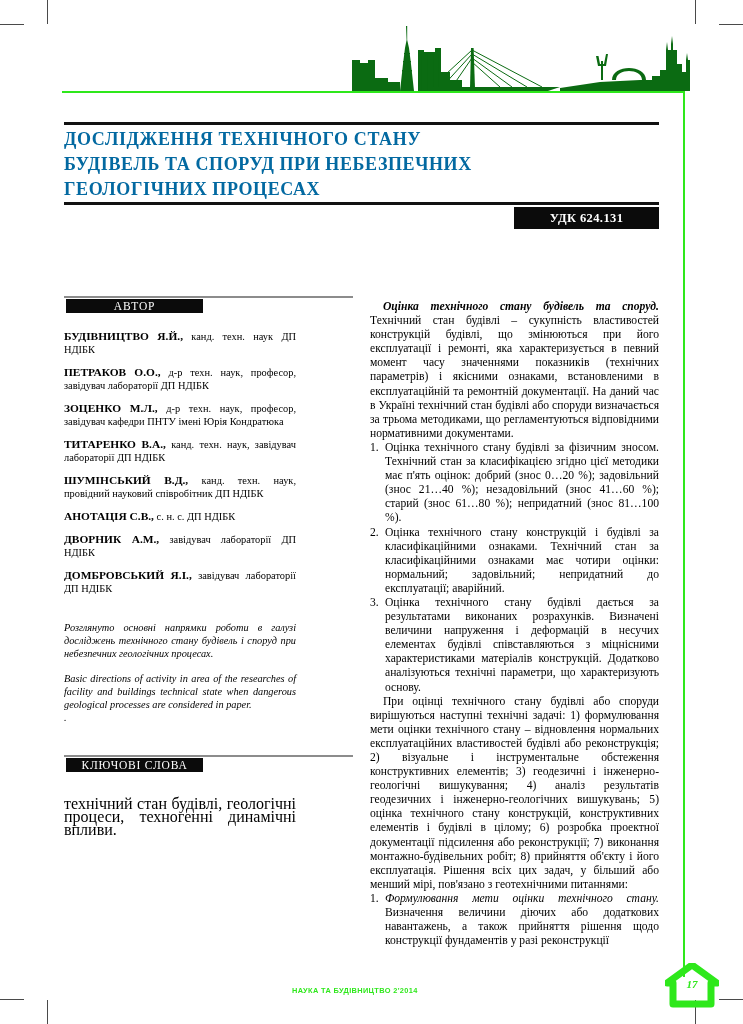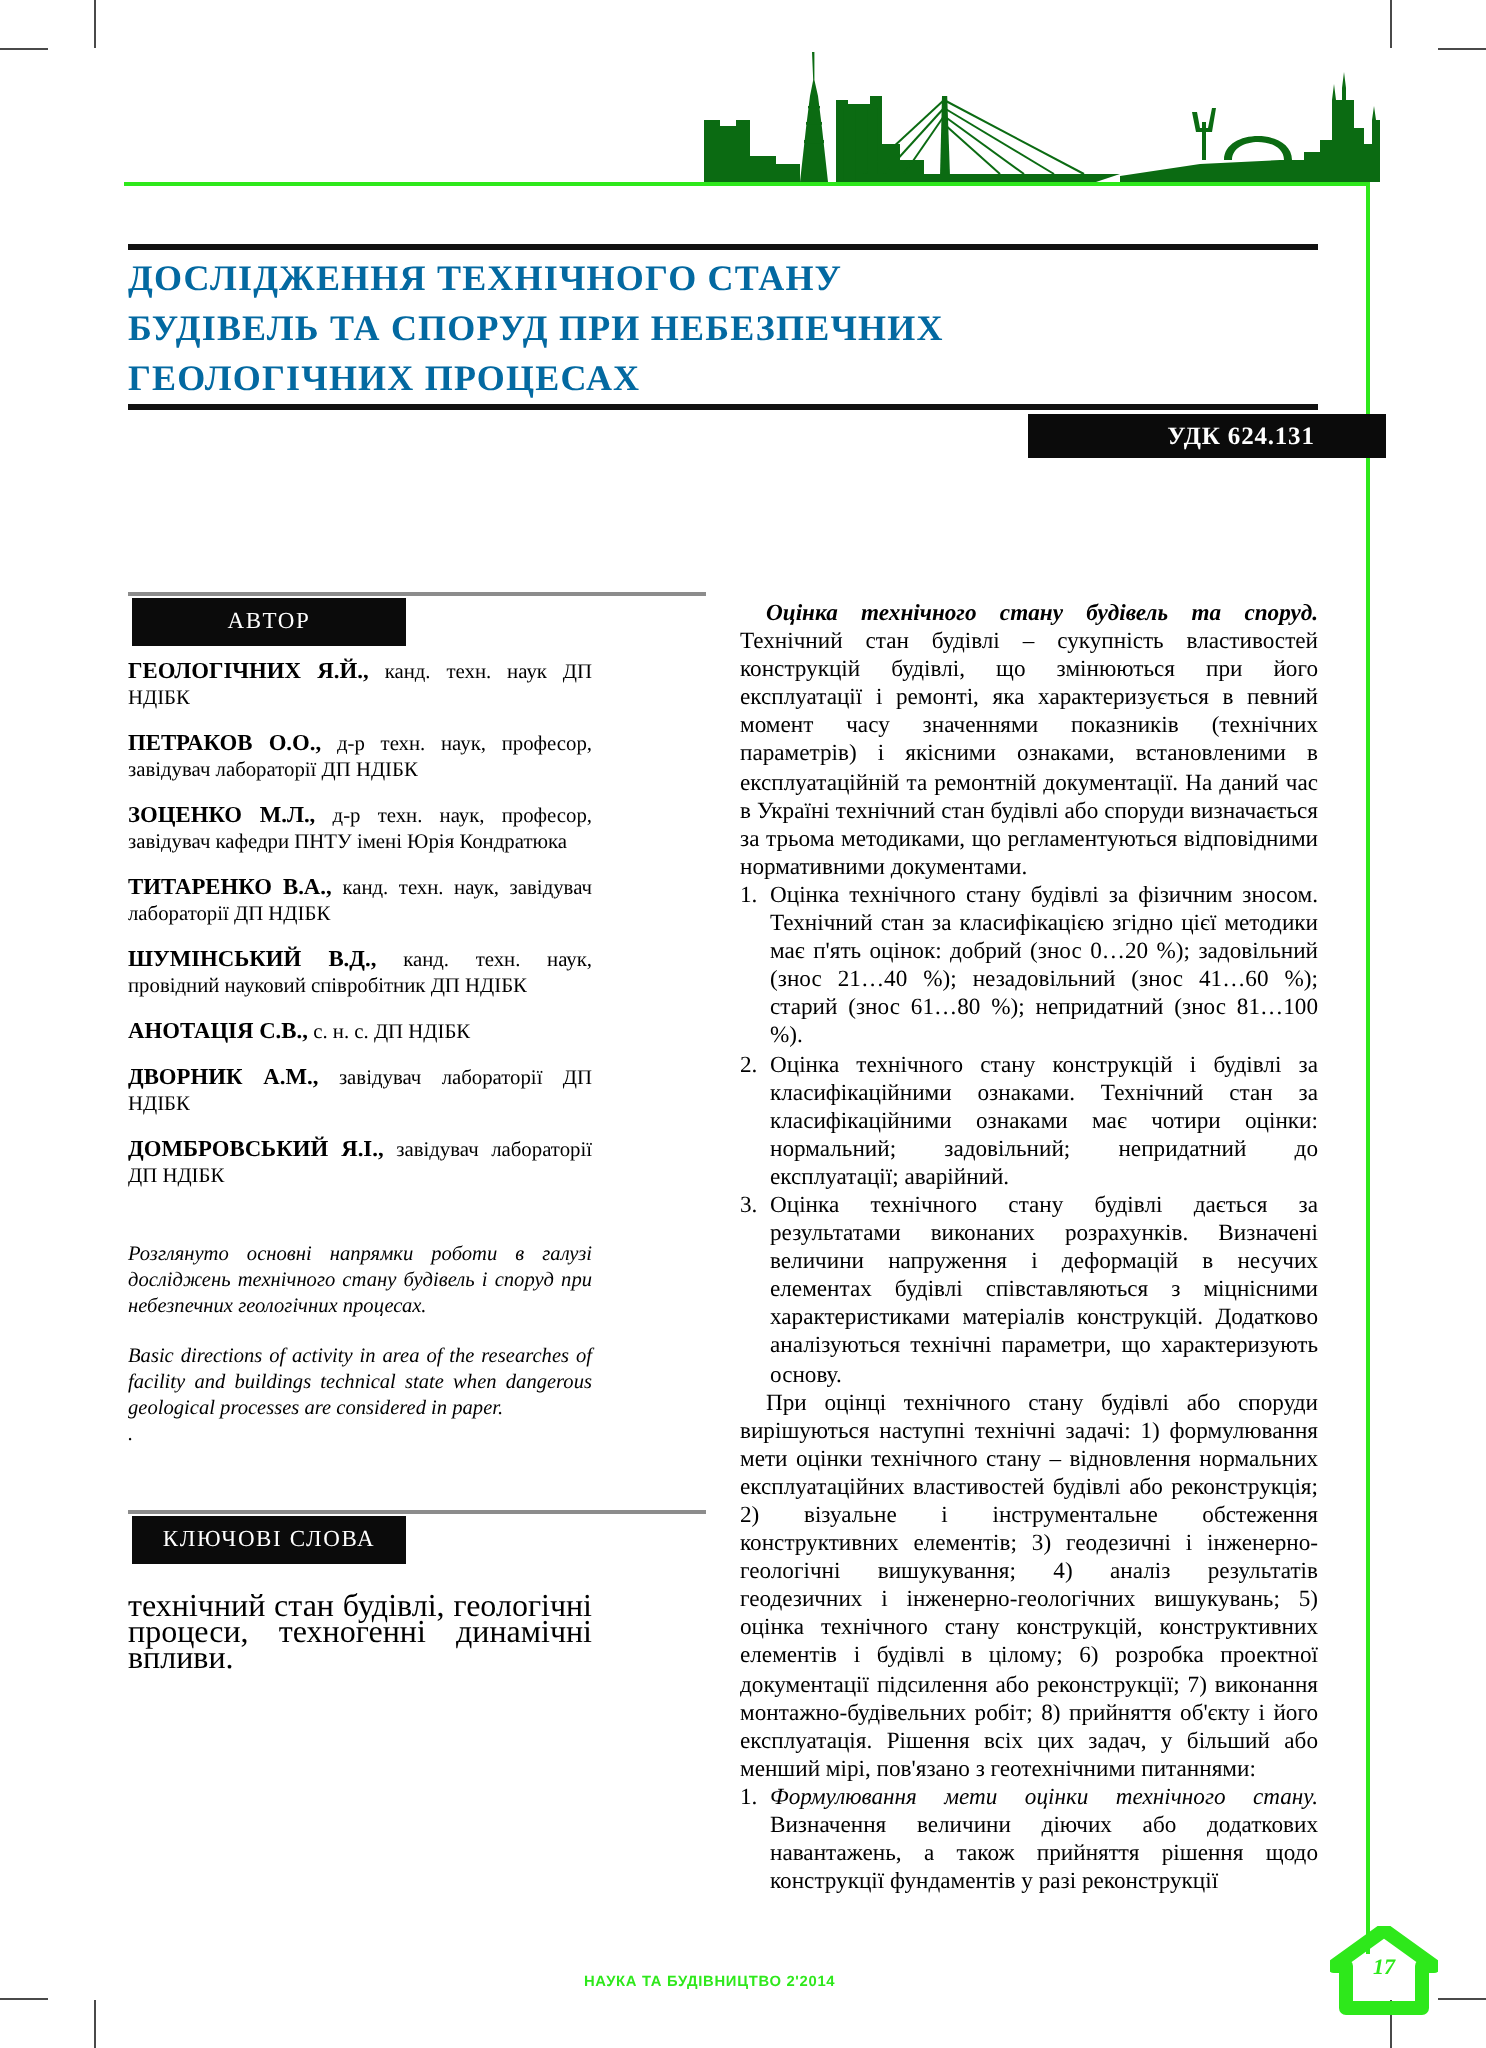--- a/index.html
+++ b/index.html
@@ -101,21 +101,20 @@
     height: 22px;
     background: #0b0b0b;
     color: #fff;
     font-family: "Liberation Serif", "DejaVu Serif", serif;
     font-weight: bold;
     font-size: 12.5px;
     letter-spacing: 0.4px;
     display: flex;
     align-items: center;
     justify-content: center;
-    padding-left: 34px;
   }
 
   
   .col-left {
     position: absolute;
     left: 64px;
     top: 296px;
     width: 232px;
   }
   .col-right {
@@ -137,21 +136,21 @@
     top: 0;
     width: 289px;
     height: 1.5px;
     background: #8c8c8c;
   }
   .sec-head .tag {
     position: absolute;
     left: 2px;
     top: 3px;
     width: 137px;
-    height: 24px;
+    height: 14px;
     background: #0b0b0b;
     color: #fff;
     font-family: "Liberation Serif", "DejaVu Serif", serif;
     font-size: 11.5px;
     letter-spacing: 0.8px;
     display: flex;
     align-items: center;
     justify-content: center;
   }
 
@@ -332,21 +331,21 @@
 <div class="udk-badge">УДК 624.131</div>
 
 <div class="col-left">
 
   <div class="sec-head">
     <div class="hair"></div>
     <div class="tag">АВТОР</div>
   </div>
 
   <div class="author">
-    <span class="nm">ГЕОЛОГІЧНИХ Я.Й.,</span>
+    <span class="nm">БУДІВНИЦТВО Я.Й.,</span>
     <span class="rl">канд. техн. наук ДП НДІБК</span>
   </div>
   <div class="author">
     <span class="nm">ПЕТРАКОВ О.О.,</span>
     <span class="rl">д-р техн. наук, професор, завідувач лабораторії ДП НДІБК</span>
   </div>
   <div class="author">
     <span class="nm">ЗОЦЕНКО М.Л.,</span>
     <span class="rl">д-р техн. наук, професор, завідувач кафедри ПНТУ імені Юрія Кондратюка</span>
   </div>

